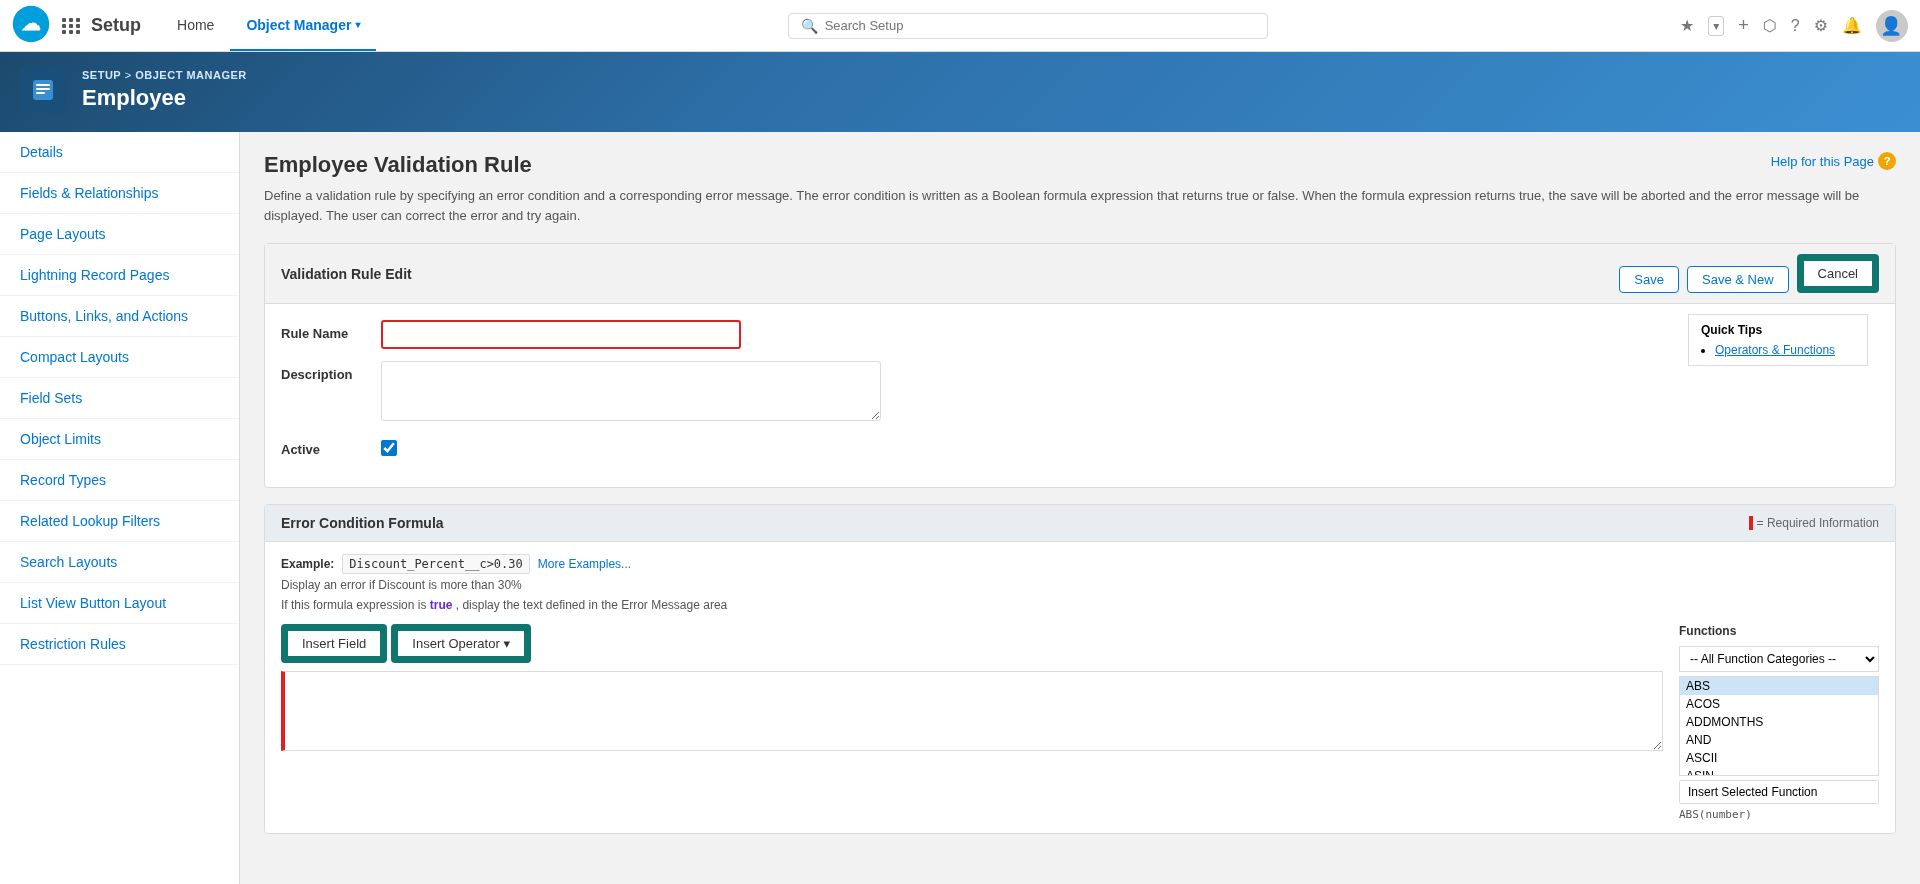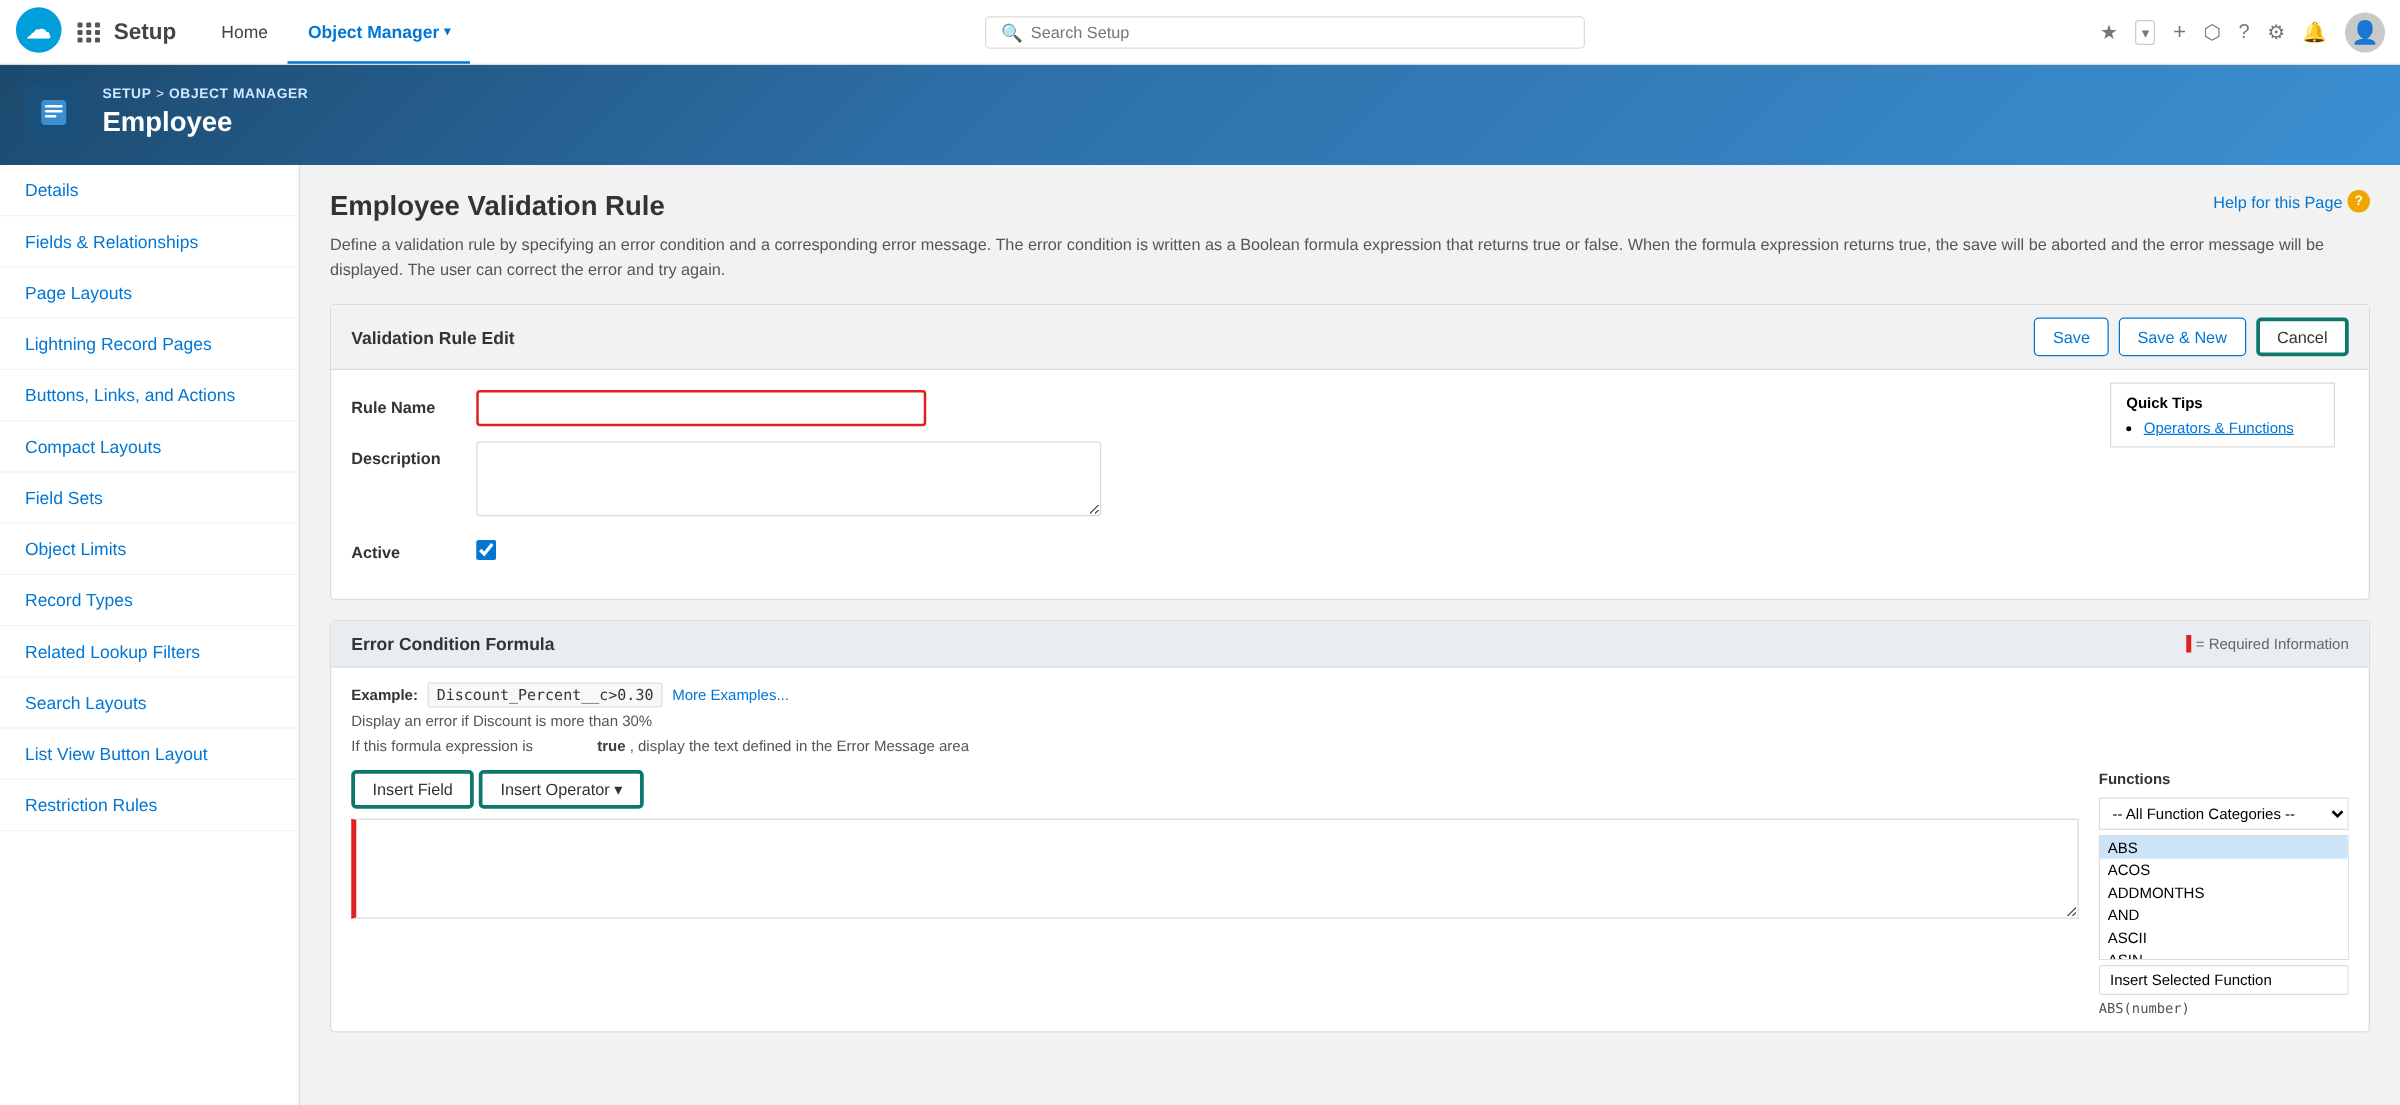--- a/index.html
+++ b/index.html
@@ -208,37 +208,38 @@
       font-size: 14px;
       font-weight: 700;
       color: #333;
     }
     .form-section-body {
       padding: 16px;
     }
     .form-buttons {
       display: flex;
       gap: 8px;
+      align-items: flex-end;
     }
     .btn {
       padding: 5px 14px;
       border-radius: 4px;
       font-size: 13px;
       cursor: pointer;
       font-weight: 500;
     }
     .btn-secondary {
       background: #fff;
       color: #0176d3;
       border: 1px solid #0176d3;
     }
     .btn-neutral {
       background: #fff;
       color: #333;
-      border: 3px solid #0f766e;
+      border: 7px solid #0f766e;
     }
 
     
     .form-row {
       display: flex;
       align-items: flex-start;
       margin-bottom: 12px;
     }
     .form-label {
       width: 100px;
@@ -336,21 +337,21 @@
     .example-desc {
       font-size: 12px;
       color: #555;
       margin-bottom: 6px;
     }
     .if-desc {
       font-size: 12px;
       color: #555;
       margin-bottom: 12px;
     }
-    .if-desc strong { color: #404040; margin-left: 48px; }
+    .if-desc strong { color: #6d28d9; }
 
     .formula-toolbar {
       display: flex;
       gap: 4px;
       margin-bottom: 8px;
     }
 
     
     .formula-content {
       display: flex;

